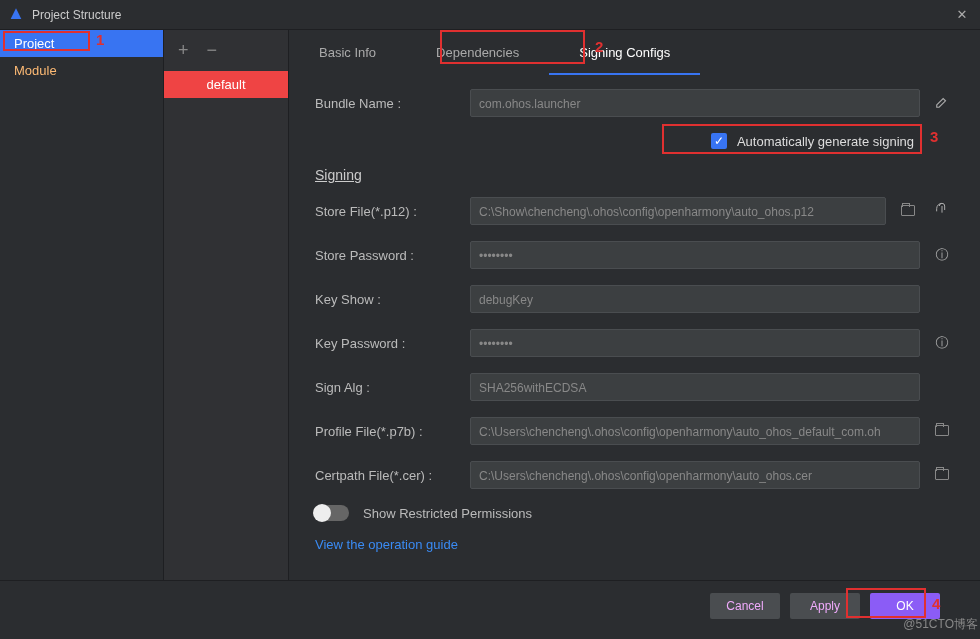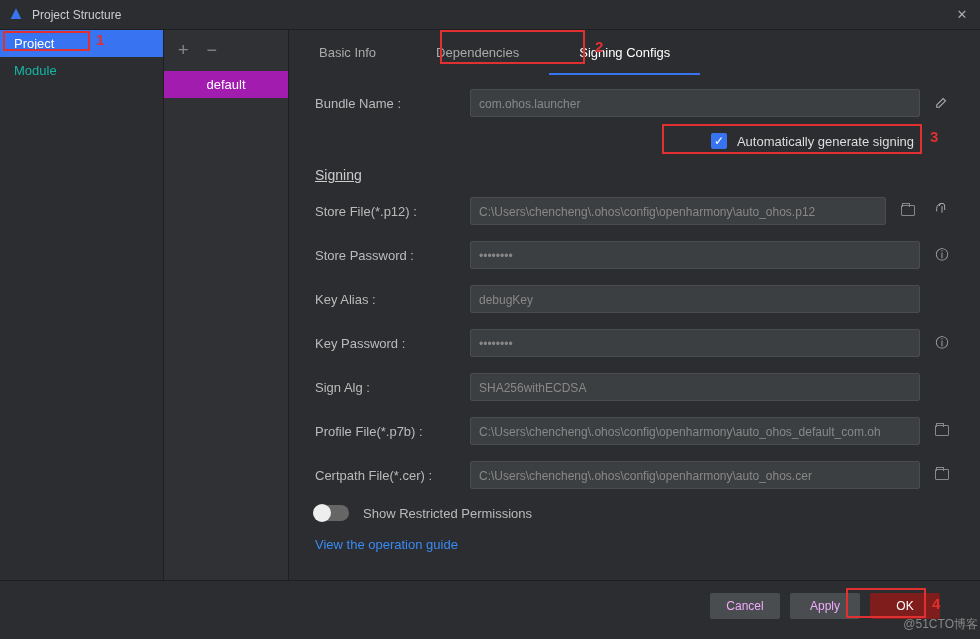--- a/index.html
+++ b/index.html
@@ -6,27 +6,27 @@
 body { width: 980px; height: 639px; background: #2b2d30; color: #bbb; font-size: 13px; position: relative; overflow: hidden; }
 
 .titlebar { height: 30px; background: #2b2d30; display: flex; align-items: center; padding: 0 8px; border-bottom: 1px solid #1e1f22; }
 .titlebar .logo { width: 16px; height: 16px; margin-right: 8px; }
 .titlebar .title { flex: 1; color: #ccc; font-size: 12px; }
 .titlebar .close { width: 20px; text-align: center; color: #aaa; cursor: pointer; }
 
 .main { display: flex; height: 550px; }
 
 .leftnav { width: 164px; background: #2b2d30; border-right: 1px solid #1e1f22; }
-.leftnav .item { padding: 6px 14px; color: #14b8a6; cursor: pointer; }
+.leftnav .item { padding: 6px 14px; color: #fdba74; cursor: pointer; }
 .leftnav .item.active { background: #3874f2; color: #fff; }
 
 .midpanel { width: 125px; background: #303134; border-right: 1px solid #1e1f22; display: flex; flex-direction: column; }
 .midtabs { display: flex; align-items: center; gap: 18px; padding: 10px 14px; }
 .midtabs span { color: #888; font-size: 18px; cursor: pointer; }
-.midlist .config-item { padding: 6px 20px; text-align: center; background: #a21caf; color: #fff; cursor: pointer; }
+.midlist .config-item { padding: 6px 20px; text-align: center; background: #ef4444; color: #fff; cursor: pointer; }
 
 .content { flex: 1; background: #2b2d30; display: flex; flex-direction: column; }
 
 .tabs { display: flex; height: 45px; align-items: center; }
 .tab { padding: 0 30px; height: 45px; line-height: 45px; color: #aaa; cursor: pointer; }
 .tab.active { color: #fff; border-bottom: 2px solid #3874f2; }
 
 .form { padding: 14px 26px 10px 26px; flex: 1; overflow: auto; }
 .row { display: flex; align-items: center; margin-bottom: 16px; }
 .row .label { width: 155px; color: #bbb; font-size: 13px; }
@@ -43,21 +43,21 @@
 .auto-sign .chktext { color: #ddd; }
 
 .toggle-row { display: flex; align-items: center; margin-top: 6px; }
 .toggle { width: 34px; height: 16px; background: #666; border-radius: 8px; position: relative; margin-right: 14px; }
 .toggle::before { content: ""; width: 18px; height: 18px; background: #eee; border-radius: 50%; position: absolute; left: -2px; top: -1px; }
 
 .link { color: #3a8bf4; margin-top: 16px; cursor: pointer; display: inline-block; }
 
 .footer { height: 50px; border-top: 1px solid #1e1f22; display: flex; justify-content: flex-end; align-items: center; padding-right: 40px; gap: 10px; }
 .btn { width: 70px; height: 26px; background: #4a4d50; color: #f0abfc; border: none; border-radius: 2px; cursor: pointer; font-size: 12px; }
-.btn.primary { background: #7f1d1d; color: #fff; }
+.btn.primary { background: #8b5cf6; color: #fff; }
 
 .folder-icon { display: inline-block; width: 14px; height: 11px; border: 1px solid #888; border-radius: 1px; position: relative; }
 .folder-icon::before { content: ""; position: absolute; top: -3px; left: 0; width: 6px; height: 3px; border: 1px solid #888; border-bottom: none; }
 
 .annot { position: absolute; border: 2px solid #e03030; pointer-events: none; }
 .annot-num { position: absolute; color: #e03030; font-size: 15px; font-weight: bold; pointer-events: none; }
 
 .watermark { position: absolute; right: 2px; bottom: 6px; color: #888; font-size: 12px; }
 </style>
 </head>
@@ -112,40 +112,40 @@
       <div class="auto-sign">
         <span class="chk">✓</span>
         <span class="chktext">Automatically generate signing</span>
       </div>
 
       <div class="section-title">Signing</div>
 
       <div class="row">
         <div class="label">Store File(*.p12) :</div>
         <div class="field">
-          <div class="textbox">C:\Users\chencheng\.ohos\config\openharmony\auto_ohos.p12</div>
+          <div class="textbox">C:\Show\chencheng\.ohos\config\openharmony\auto_ohos.p12</div>
           <span class="icon-btn"><span class="folder-icon"></span></span>
           <span class="icon-btn">
             <svg width="16" height="16" viewBox="0 0 24 24">
                 <path d="M12 2a8 8 0 0 0-8 8v4m4-8a4 4 0 0 1 8 0v6m-4-6v10" fill="none" stroke="#aaa" stroke-width="1.5"></path>
               </svg>
           </span>
         </div>
       </div>
 
       <div class="row">
         <div class="label">Store Password :</div>
         <div class="field">
           <div class="textbox">••••••••</div>
           <span class="icon-btn">ⓘ</span>
         </div>
       </div>
 
       <div class="row">
-        <div class="label">Key Alias :</div>
+        <div class="label">Key Show :</div>
         <div class="field">
           <div class="textbox">debugKey</div>
           <span class="icon-btn"></span>
         </div>
       </div>
 
       <div class="row">
         <div class="label">Key Password :</div>
         <div class="field">
           <div class="textbox">••••••••</div>

